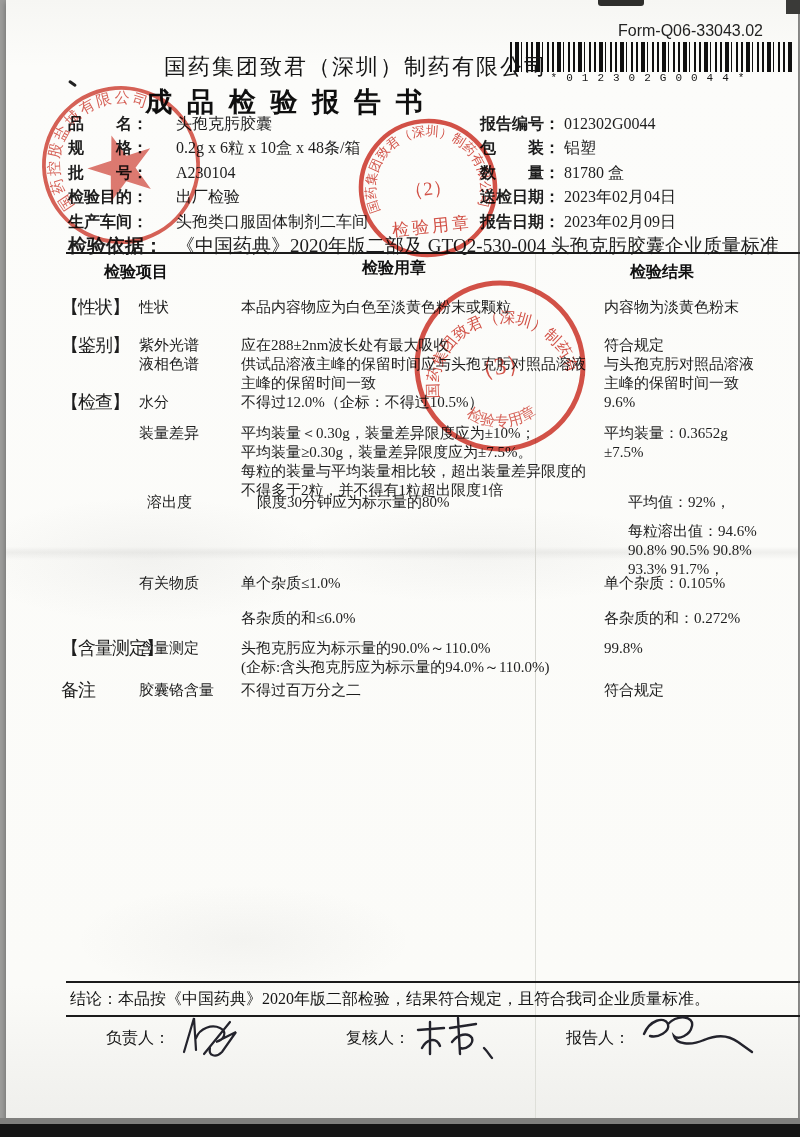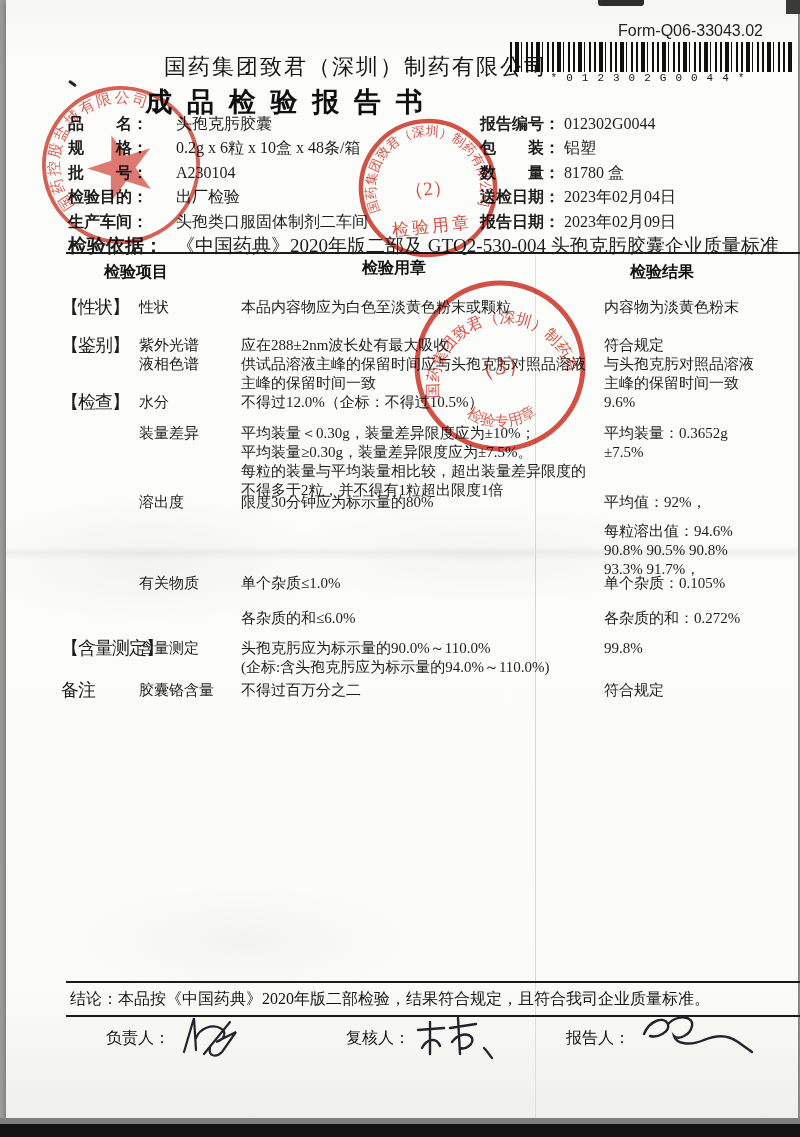--- a/index.html
+++ b/index.html
@@ -56,21 +56,21 @@
   #th-item{left:98px;top:262px;}
   #th-std{left:356px;top:258px;}
   #th-res{left:624px;top:262px;}
   #tbody{left:55px;top:282px;width:736px;}
   .trow{display:flex;font-size:15px;line-height:19px;}
   .trow:nth-child(1){margin-top:16px;}
   .trow:nth-child(2){margin-top:19px;}
   .trow:nth-child(3){}
   .trow:nth-child(4){margin-top:0px;}
   .trow:nth-child(5){margin-top:12px;}
-  .trow:nth-child(6){margin-top:-7px;}
+  .trow:nth-child(6){margin-top:-7px;gap:8px;}
   .trow:nth-child(7){margin-top:-5px;}
   .trow:nth-child(8){margin-top:16px;}
   .trow:nth-child(9){margin-top:11px;}
   .trow:nth-child(10){margin-top:4px;}
   .c-cat{width:78px;flex:none;white-space:nowrap;letter-spacing:-1px;font-size:18px;}
   .c-item{width:102px;flex:none;}
   .c-std{width:363px;flex:none;}
   .c-res{flex:1;}
   .line{min-height:19px;white-space:pre;}
   .line.blank{min-height:10px;}

